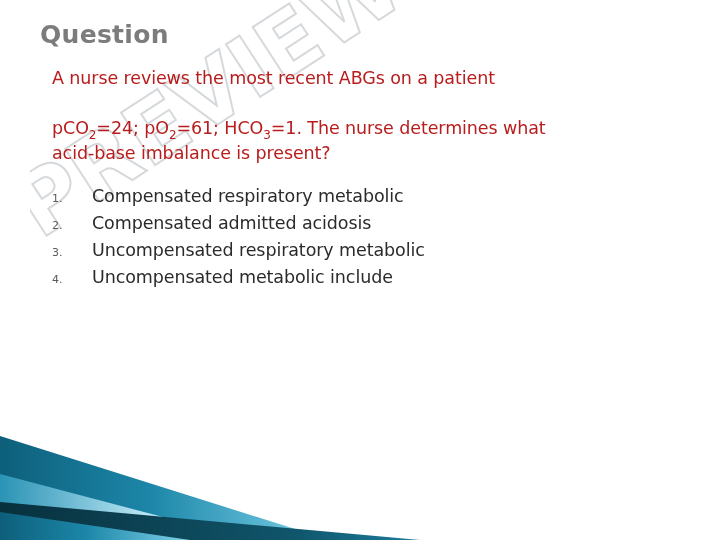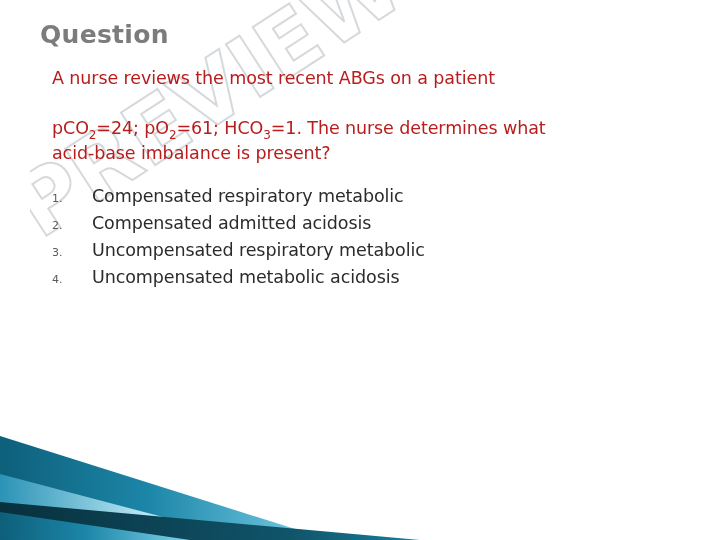--- a/index.html
+++ b/index.html
@@ -134,21 +134,21 @@
       <li class="option">
         <span class="option-num">2.</span>
         <span class="option-text">Compensated admitted acidosis</span>
       </li>
       <li class="option">
         <span class="option-num">3.</span>
         <span class="option-text">Uncompensated respiratory metabolic</span>
       </li>
       <li class="option">
         <span class="option-num">4.</span>
-        <span class="option-text">Uncompensated metabolic acidosis</span>
+        <span class="option-text">Uncompensated metabolic include</span>
       </li>
     </ul>
   </div>
 
   <svg class="bottom-art" viewBox="0 0 720 110" preserveAspectRatio="none">
     <defs>
       <linearGradient id="gradTeal" x1="0" y1="0" x2="1" y2="0">
         <stop offset="0%" stop-color="#0d5f7a"></stop>
         <stop offset="45%" stop-color="#1c86a8"></stop>
         <stop offset="100%" stop-color="#7fd3ea"></stop>

